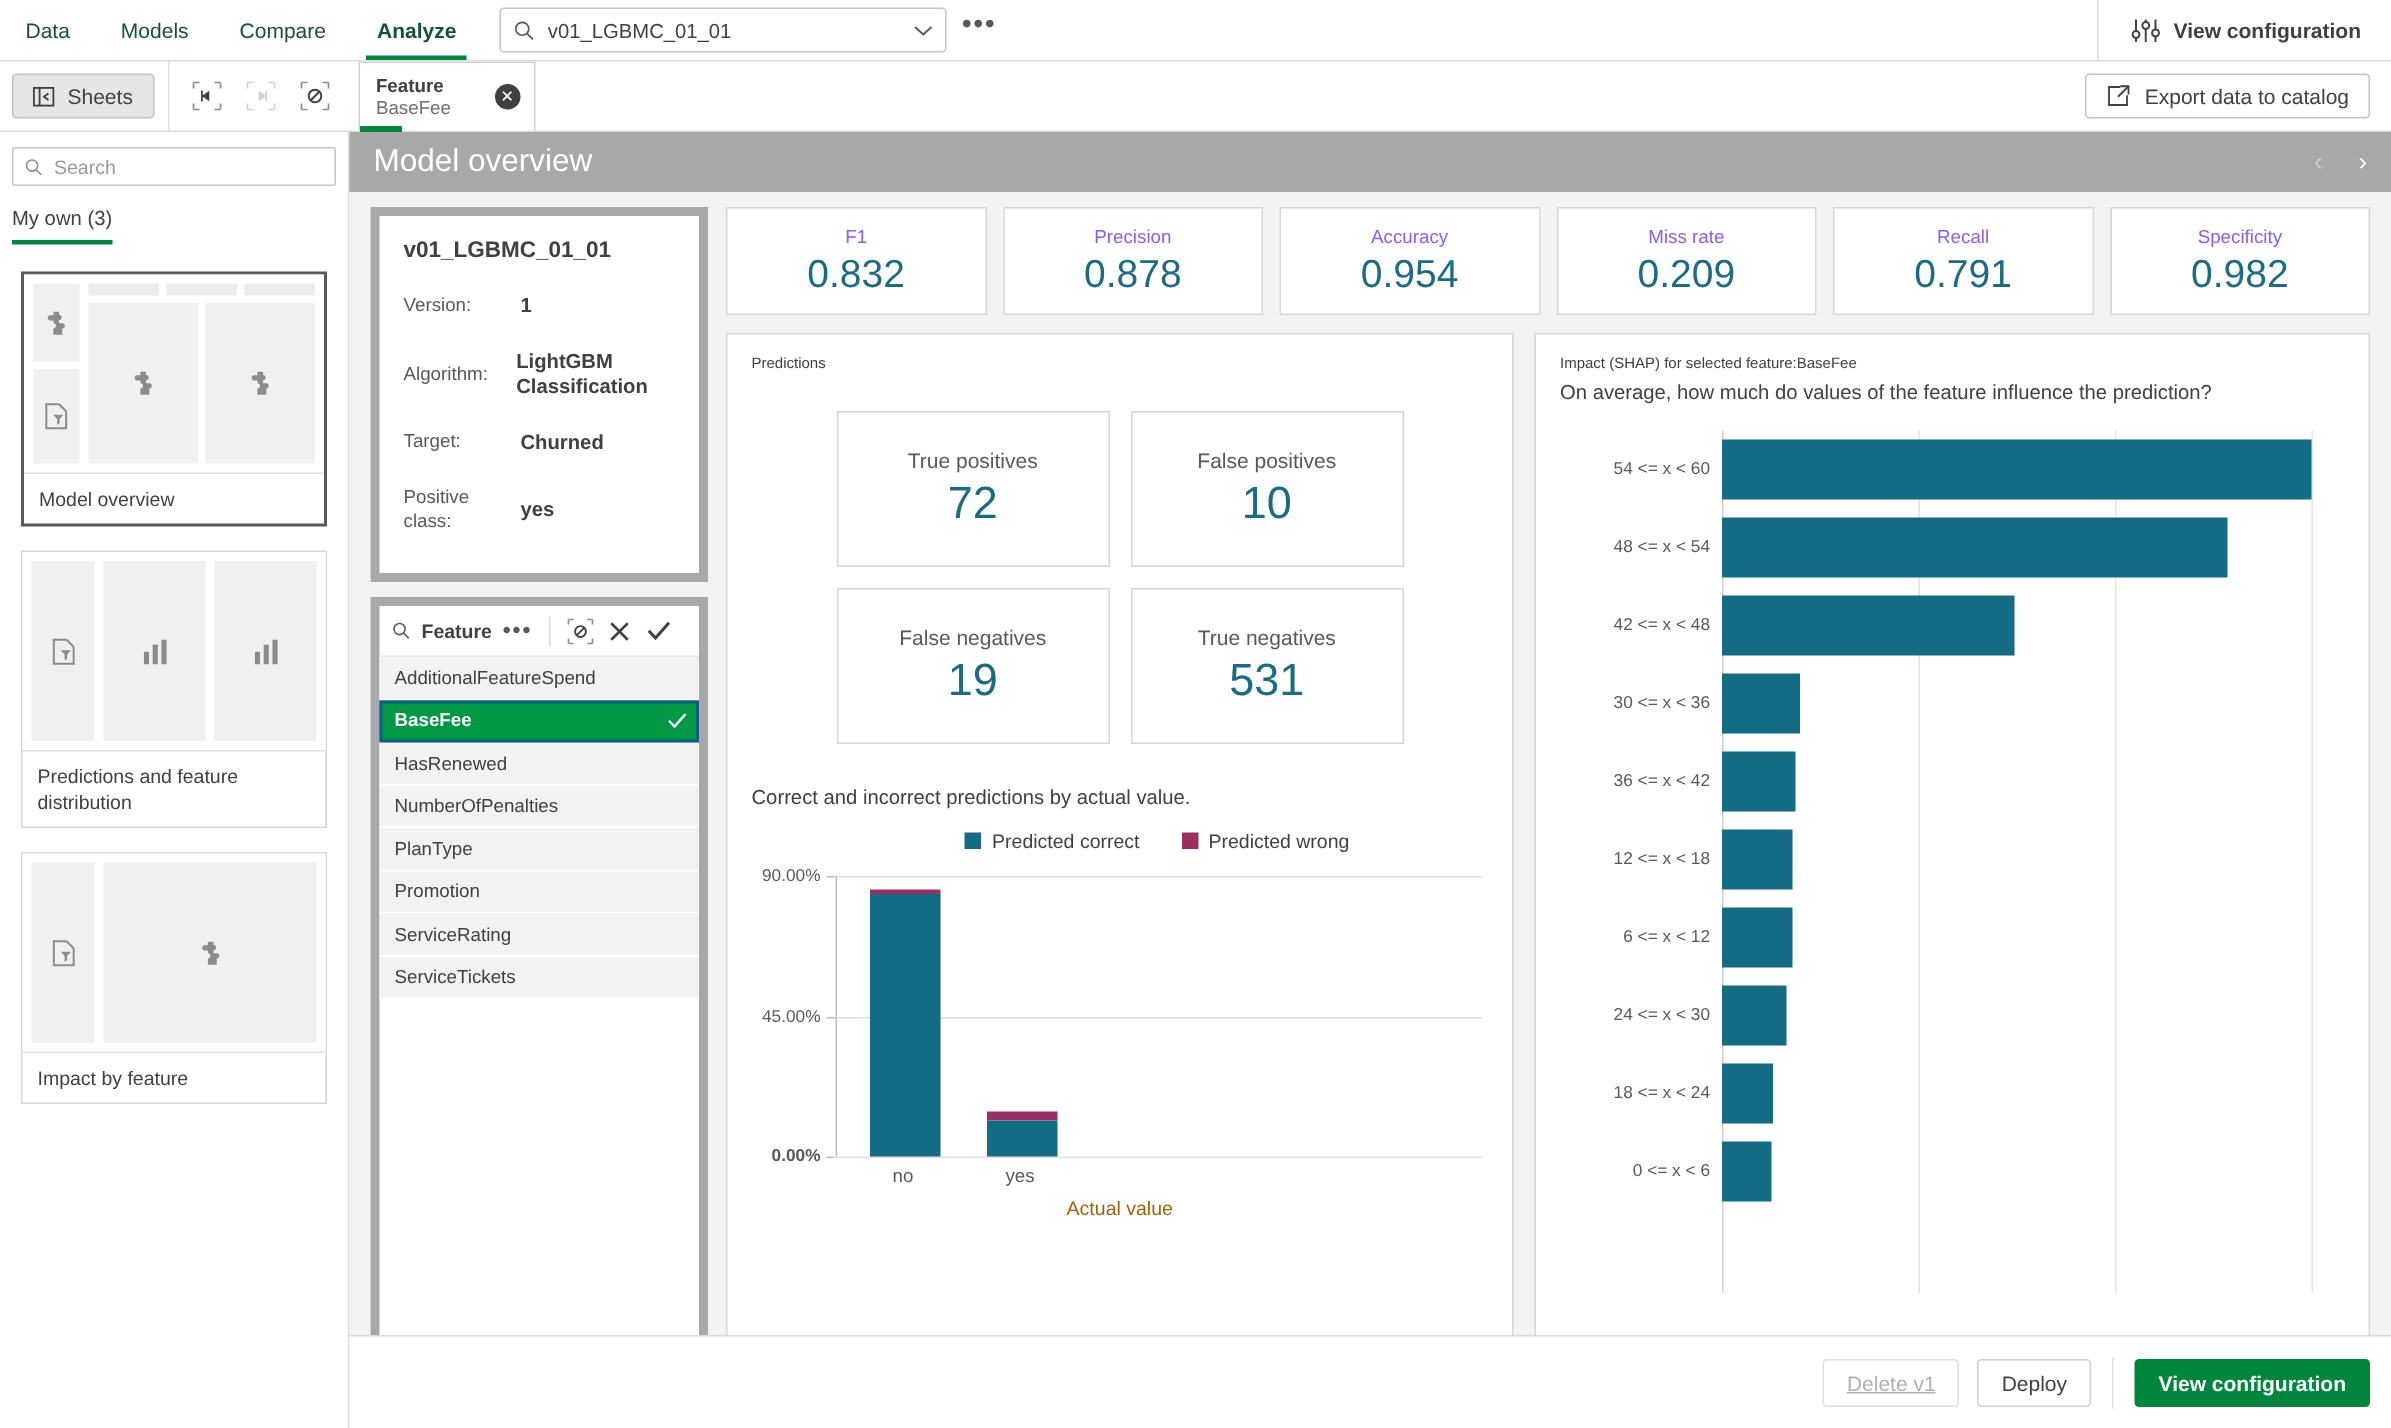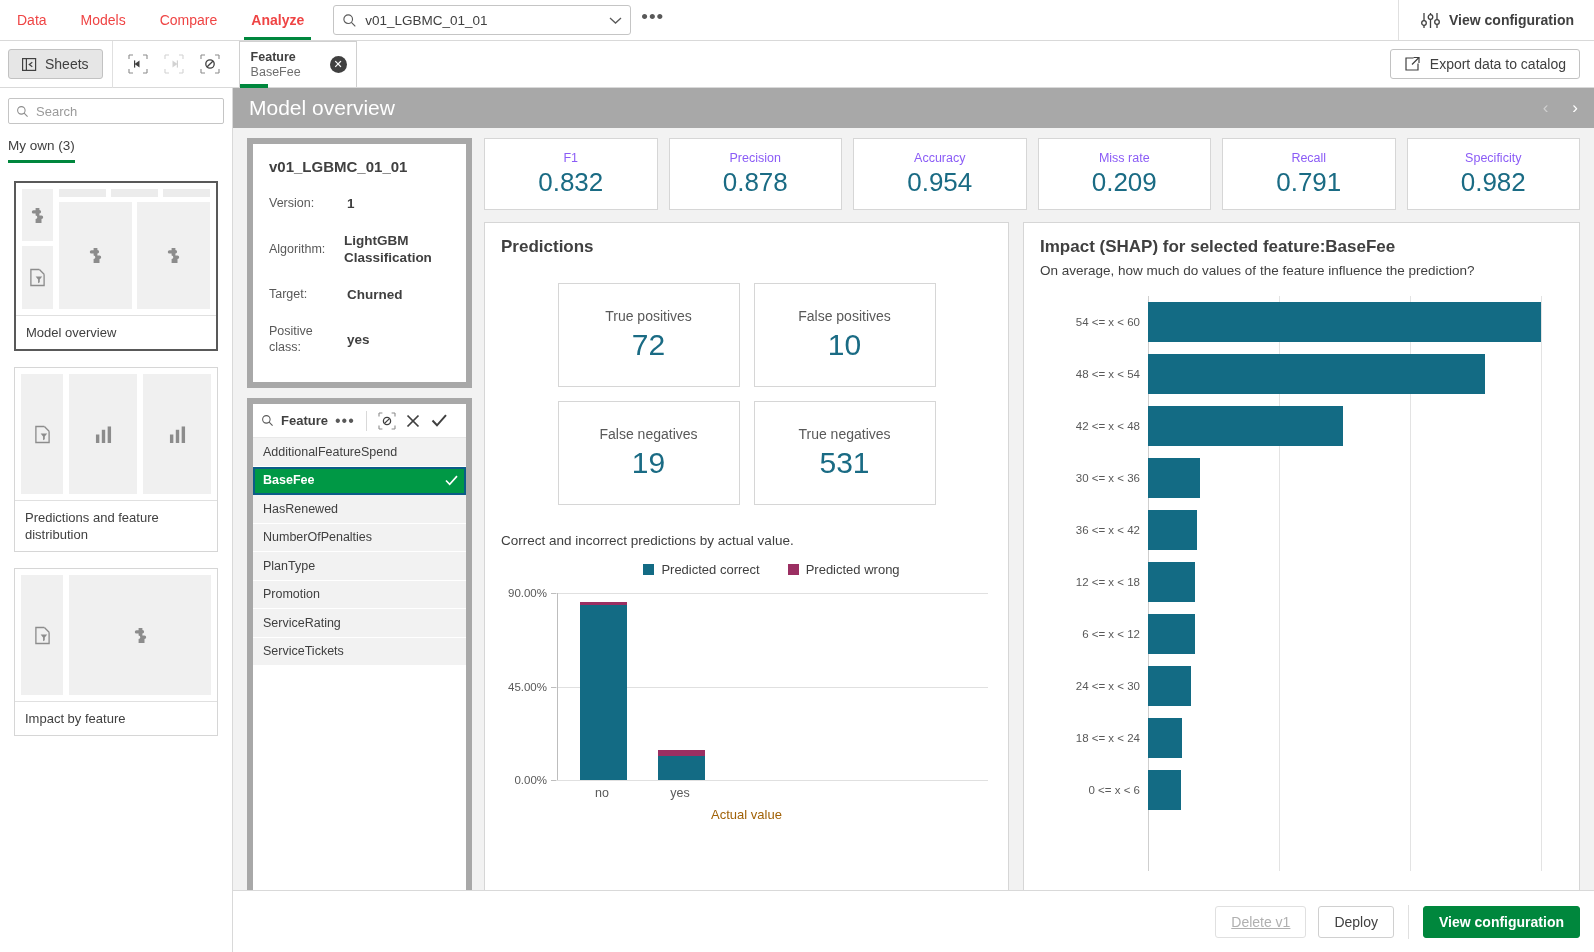--- a/index.html
+++ b/index.html
@@ -14,21 +14,21 @@
   #root { position: relative; width: 1594px; height: 952px; }
 
   
   .topbar {
     position: absolute; top: 0; left: 0; width: 1594px; height: 41px;
     background: #fff; border-bottom: 1px solid #d9d9d9;
     display: flex; align-items: center;
   }
   .menu-item {
     height: 40px; padding: 0 17px; display: flex; align-items: center;
-    font-size: 14px; color: #ef4444; cursor: pointer; position: relative;
+    font-size: 14px; color: #14532d; cursor: pointer; position: relative;
   }
   .menu-item.active { font-weight: 600; }
   .menu-item.active::after {
     content: ""; position: absolute; left: 10px; right: 10px; bottom: 0;
     height: 3px; background: #00873d;
   }
   .model-search {
     margin-left: 12px; width: 298px; height: 30px;
     border: 1px solid #c5c5c5; border-radius: 3px; background: #fff;
     display: flex; align-items: center; padding: 0 8px; gap: 8px;
@@ -153,21 +153,21 @@
     display: flex; flex-direction: column; align-items: center; justify-content: center; gap: 2px;
   }
   .kpi .label { font-size: 12.5px; color: #8b5cf6; }
   .kpi .value { font-size: 26px; color: #1a6b84; font-weight: 400; }
 
   
   .pred-panel {
     position: absolute; left: 251px; top: 94px; width: 525px; height: 761px;
     background: #fff; border: 1px solid #d6d6d6; padding: 14px 16px;
   }
-  .panel-title { font-size: 17px; font-weight: 700; color: #404040; }
+  .panel-title { font-size: 10px; font-weight: 400; color: #404040; }
   .cm-grid { margin-top: 26px; display: grid; grid-template-columns: 182px 182px; gap: 14px; justify-content: center; }
   .cm-cell {
     height: 104px; border: 1px solid #d6d6d6; background: #fff;
     display: flex; flex-direction: column; align-items: center; justify-content: center; gap: 4px;
   }
   .cm-cell .label { font-size: 14px; color: #595959; }
   .cm-cell .value { font-size: 30px; color: #1a6b84; }
   .chart-caption { margin-top: 28px; font-size: 13.5px; color: #404040; }
   .chart-legend { margin-top: 14px; display: flex; gap: 28px; justify-content: center; padding-left: 50px; }
   .legend-item { display: flex; align-items: center; gap: 7px; font-size: 13px; color: #404040; }
@@ -579,21 +579,21 @@
           </div>
           <div class="legend-item">
             <span class="swatch" id="lg1" style="background: rgb(155, 47, 98);"></span>
             <span>Predicted wrong</span>
           </div>
         </div>
 
         <div class="bchart" id="bchart">
             <div class="gridline" style="top: 195px;"></div>
             <div class="tick" style="top: 195px;"></div>
-            <div class="yaxis-label" style="top: 195px; right: auto; left: 0px; width: 46px; text-align: right;">0.00%</div>
+            <div class="yaxis-label" style="top: 195px; right: auto; left: 0px; width: 46px; text-align: right; font-weight: bold;">0.00%</div>
             <div class="gridline" style="top: 101.5px;"></div>
             <div class="tick" style="top: 101.5px;"></div>
             <div class="yaxis-label" style="top: 101.5px; right: auto; left: 0px; width: 46px; text-align: right;">45.00%</div>
             <div class="gridline" style="top: 8px;"></div>
             <div class="tick" style="top: 8px;"></div>
             <div class="yaxis-label" style="top: 8px; right: auto; left: 0px; width: 46px; text-align: right;">90.00%</div>
             <div class="plot" style="top: 8px;">
               <div class="bar-wrap" style="left: 22px; height: 177.858px;">
                 <div class="bar-seg" style="height: 3.28289px; background: rgb(155, 47, 98);"></div>
                 <div class="bar-seg" style="height: 174.575px; background: rgb(19, 107, 132);"></div>

